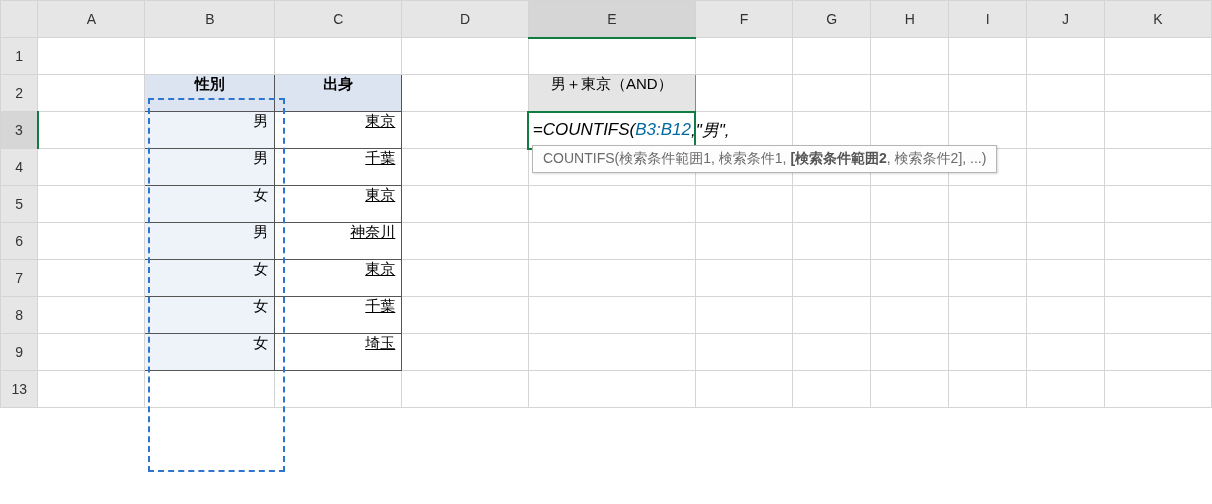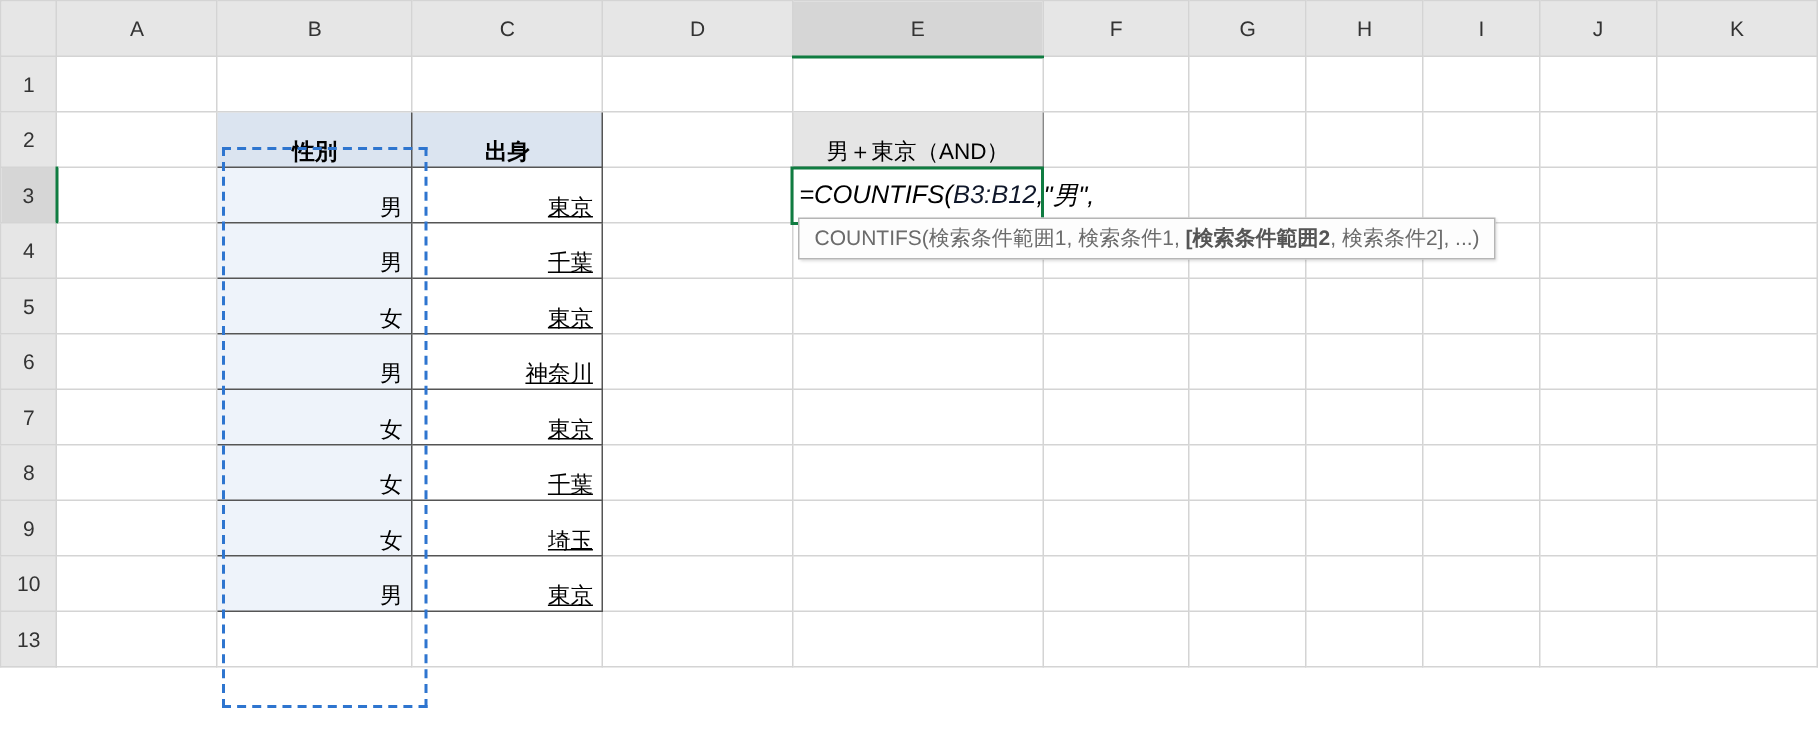--- a/index.html
+++ b/index.html
@@ -3,38 +3,38 @@
 <meta charset="utf-8">
 <style>
   html,body{margin:0;padding:0;background:#fff;font-family:"Yu Gothic","Meiryo",sans-serif;font-size:15px;color:#000;}
   .sheet{position:relative;width:1212px;height:504px;overflow:hidden;}
   .grid{position:absolute;top:0;left:0;border-collapse:collapse;}
   .grid th,.grid td{box-sizing:border-box;border:1px solid #d4d4d4;height:37px;padding:0;background:#fff;}
   .grid th{background:#e6e6e6;font-weight:normal;color:#333;font-size:14px;}
   .grid th.col{height:24px;}
   .grid th.row{width:38px;}
   .corner{width:38px;height:24px;background:#e6e6e6;}
-  .cell{position:relative;height:100%;display:flex;align-items:flex-end;padding:0 6px;}
+  .cell{position:relative;height:100%;display:flex;align-items:flex-start;padding:0 6px;}
   .cell.r{justify-content:flex-end;}
   .cell.c{justify-content:center;}
   
   .tblhdr{background:#dbe4f0 !important;font-weight:bold;text-align:center;border:1px solid #555 !important;}
   .tblB{background:#eef3fa !important;border:1px solid #555 !important;}
   .tblC{background:#fff !important;border:1px solid #555 !important;text-decoration:underline;}
   
   .ants{position:absolute;pointer-events:none;border:2px dashed #2e75cf;}
   
   th.activeCol{background:#d6d6d6;border-bottom:2px solid #107c41;}
   th.activeRow{background:#d6d6d6;border-right:2px solid #107c41;}
   .activeCell{outline:2px solid #107c41;outline-offset:-1px;}
   
   .e2{background:#e5e5e5 !important;border:1px solid #888 !important;}
   
   .formulaSpan{position:absolute;left:0;top:0;height:100%;display:flex;align-items:center;white-space:nowrap;font-size:17px;padding-left:4px;z-index:5;background:transparent;font-style:italic;}
-  .formulaSpan .ref{color:#0f172a;}
+  .formulaSpan .ref{color:#0369a1;}
   
   .tooltip{position:absolute;z-index:20;border:1px solid #b5b5b5;background:#fdfdfd;color:#6b6b6b;font-size:14px;padding:4px 10px;white-space:nowrap;box-shadow:1px 1px 2px rgba(0,0,0,.15);}
   .tooltip b{color:#555;}
 </style>
 </head>
 <body>
 
 <div class="sheet">
   <table class="grid">
     <tbody>
@@ -249,42 +249,20 @@
           </td>
       <td></td>
           <td></td>
           <td></td>
           <td></td>
           <td></td>
           <td></td>
           <td></td>
           <td></td>
     </tr>
-    <tr>
-      <th class="row"><span>10</span></th>
-      <td></td>
-      <td class="tblB">
-            <div class="cell r">
-              <span>男</span>
-            </div>
-          </td>
-      <td class="tblC">
-            <div class="cell r">
-              <span>東京</span>
-            </div>
-          </td>
-      <td></td>
-          <td></td>
-          <td></td>
-          <td></td>
-          <td></td>
-          <td></td>
-          <td></td>
-          <td></td>
-    </tr>
 
     <tr>
       <th class="row"><span>13</span></th>
       <td></td>
           <td></td>
           <td></td>
           <td></td>
           <td></td>
           <td></td>
           <td></td>

